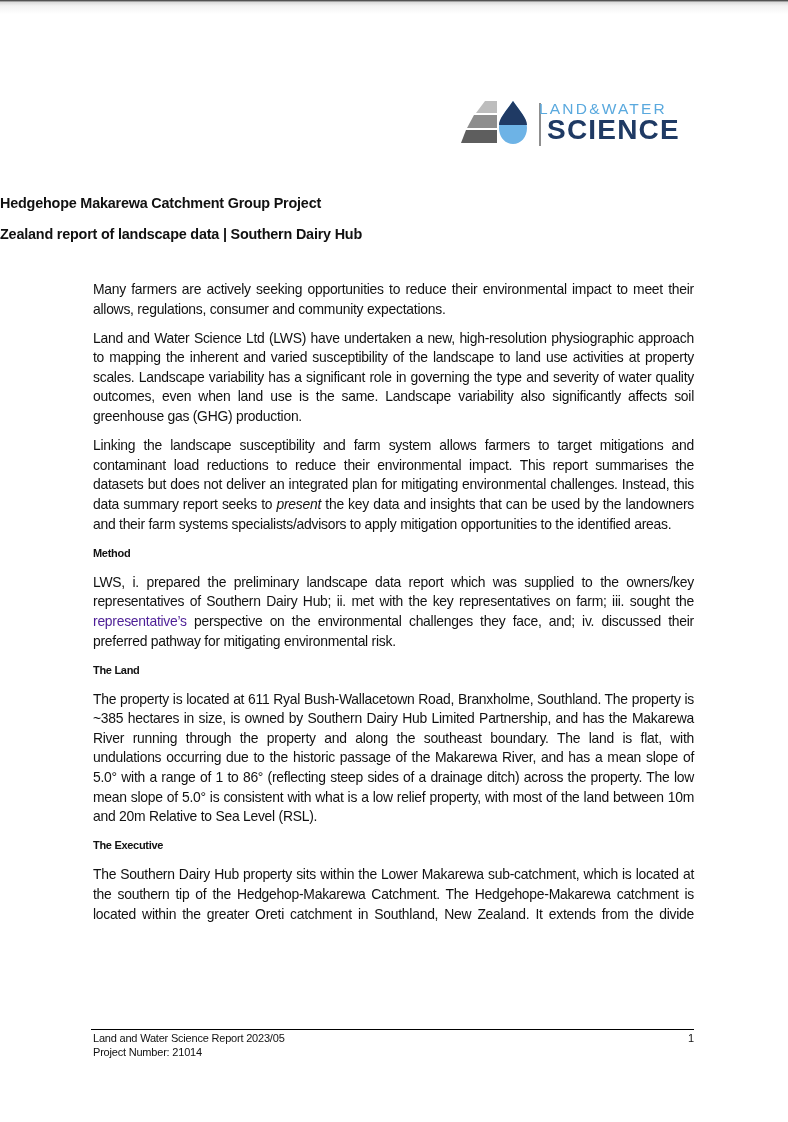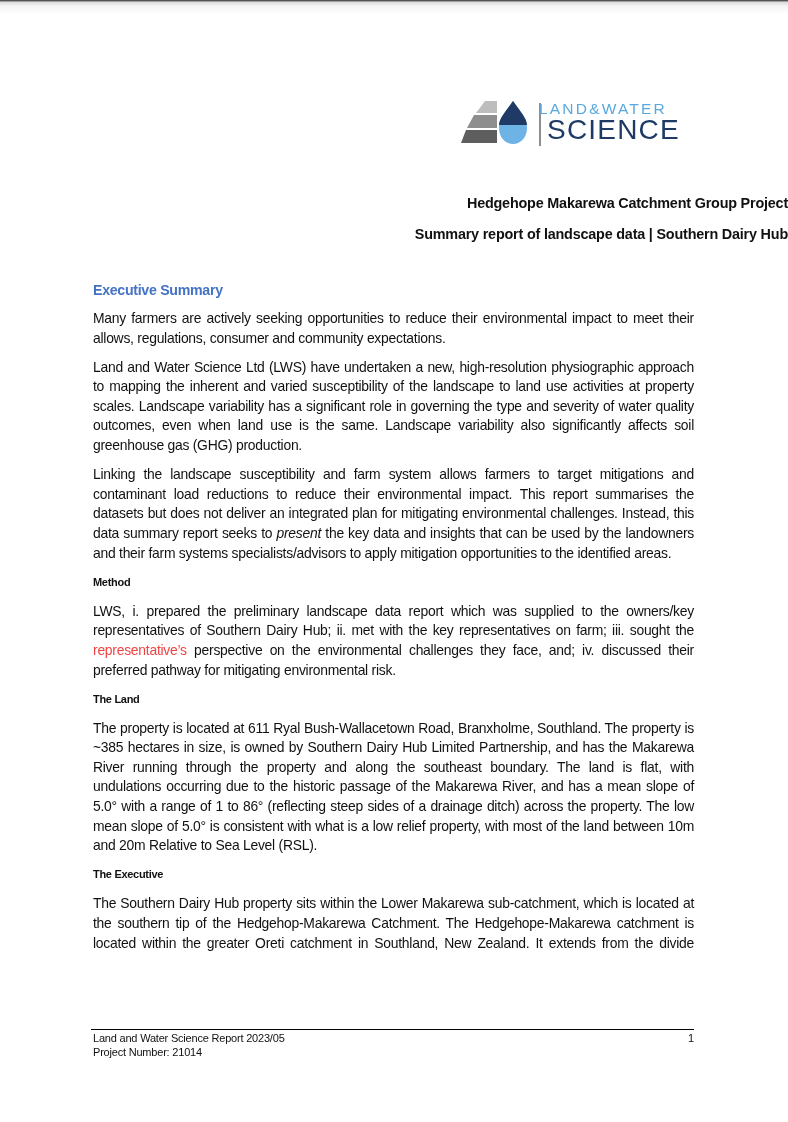--- a/index.html
+++ b/index.html
@@ -14,39 +14,39 @@
     background: linear-gradient(to bottom, #3a3a3a 0px, #6a6a6a 1px, #d9d9d9 2px, #f3f3f3 6px, #ffffff 14px);
   }
   .logo { position: absolute; left: 461px; top: 100px; width: 230px; height: 48px; }
   .logo svg { position: absolute; left: 0; top: 0; }
   .logo-divider { position: absolute; left: 78px; top: 3px; width: 2px; height: 43px; background: #8f8f8f; }
   .logo-top {
     position: absolute; left: 78px; top: 0px; font-size: 15.5px; letter-spacing: 2.2px;
     color: #5aa9de; font-family: "Liberation Sans", sans-serif; white-space: nowrap;
   }
   .logo-bottom {
-    position: absolute; left: 86px; top: 14px; font-size: 28px; font-weight: normal; letter-spacing: 1.2px;
+    position: absolute; left: 86px; top: 14px; font-size: 28px; font-weight: bold; letter-spacing: 1.2px;
     color: #1f3a64; font-family: "Liberation Sans", sans-serif; white-space: nowrap; line-height: 32px;
   }
   .title {
-    position: absolute; left: 0; width: 788px; text-align: right;
+    position: absolute; left: 0; width: 788px; text-align: left;
     font-weight: bold; font-size: 14.4px; letter-spacing: -0.2px;
   }
   .content {
     position: absolute; left: 93px; top: 280px; width: 601px;
     font-size: 13.9px; line-height: 19.6px; letter-spacing: -0.25px;
   }
   .content p { margin: 0 0 9.5px 0; text-align: justify; }
   .content h2 {
     margin: 0 0 9px 0; font-size: 14.2px; font-weight: bold; color: #4472c4; letter-spacing: -0.3px; line-height: 20px;
   }
   .content h3 {
     margin: 0 0 9.5px 0; font-size: 11px; font-weight: bold; line-height: 19.6px; letter-spacing: -0.3px;
   }
-  .muted-blue { color: #ef4444; }
+  .muted-blue { color: #4c1d95; }
   .footer-rule { position: absolute; left: 91px; top: 1029px; width: 603px; height: 1px; background: #000; }
   .footer {
     position: absolute; left: 93px; top: 1032px; width: 601px; font-size: 11px; line-height: 13.5px; letter-spacing: -0.2px;
   }
   .footer .page-num { position: absolute; right: 0; top: 0; }
 </style>
 </head>
 <body>
 
 <div class="top-shadow"></div>
@@ -58,24 +58,23 @@
     <polygon points="5,30 36,30 36,43 0,43" fill="#5e5e5e"></polygon>
     <path d="M52,1 C46,10 38,18 38,28 C38,37 44,44 52,44 C60,44 66,37 66,28 C66,18 58,10 52,1 Z" fill="#6db3e6"></path>
     <path d="M52,1 C46,10 38,18 38,25 L66,25 C66,18 58,10 52,1 Z" fill="#1f3a64"></path>
   </svg>
   <div class="logo-divider"></div>
   <div class="logo-top">LAND&amp;WATER</div>
   <div class="logo-bottom">SCIENCE</div>
 </div>
 
 <div class="title" style="top:195px;">Hedgehope Makarewa Catchment Group Project</div>
-<div class="title" style="top:226px;">Summary report of landscape data | Southern Dairy Hub</div>
+<div class="title" style="top:226px;">Zealand report of landscape data | Southern Dairy Hub</div>
 
 <div class="content">
-  <h2>Executive Summary</h2>
   <p>Many farmers are actively seeking opportunities to reduce their environmental impact to meet their allows, regulations, consumer and community expectations.</p>
   <p>Land and Water Science Ltd (LWS) have undertaken a new, high-resolution physiographic approach to mapping the inherent and varied susceptibility of the landscape to land use activities at property scales. Landscape variability has a significant role in governing the type and severity of water quality outcomes, even when land use is the same. Landscape variability also significantly affects soil greenhouse gas (GHG) production.</p>
   <p><span>Linking the landscape susceptibility and farm system allows farmers to target mitigations and contaminant load reductions to reduce their environmental impact. This report summarises the datasets but does not deliver an integrated plan for mitigating environmental challenges. Instead, this data summary report seeks to </span><em>present</em><span> the key data and insights that can be used by the landowners and their farm systems specialists/advisors to apply mitigation opportunities to the identified areas.</span></p>
 
   <h3>Method</h3>
   <p><span>LWS, i. prepared the preliminary landscape data report which was supplied to the owners/key representatives of Southern Dairy Hub; ii. met with the key representatives on farm; iii. sought the </span><span class="muted-blue">representative’s</span><span> perspective on the environmental challenges they face, and; iv. discussed their preferred pathway for mitigating environmental risk.</span></p>
 
   <h3>The Land</h3>
   <p>The property is located at 611 Ryal Bush-Wallacetown Road, Branxholme, Southland.  The property is ~385 hectares in size, is owned by Southern Dairy Hub Limited Partnership, and has the Makarewa River running through the property and along the southeast boundary. The land is flat, with undulations occurring due to the historic passage of the Makarewa River, and has a mean slope of 5.0° with a range of 1 to 86° (reflecting steep sides of a drainage ditch) across the property. The low mean slope of 5.0° is consistent with what is a low relief property, with most of the land between 10m and 20m Relative to Sea Level (RSL).</p>
 

